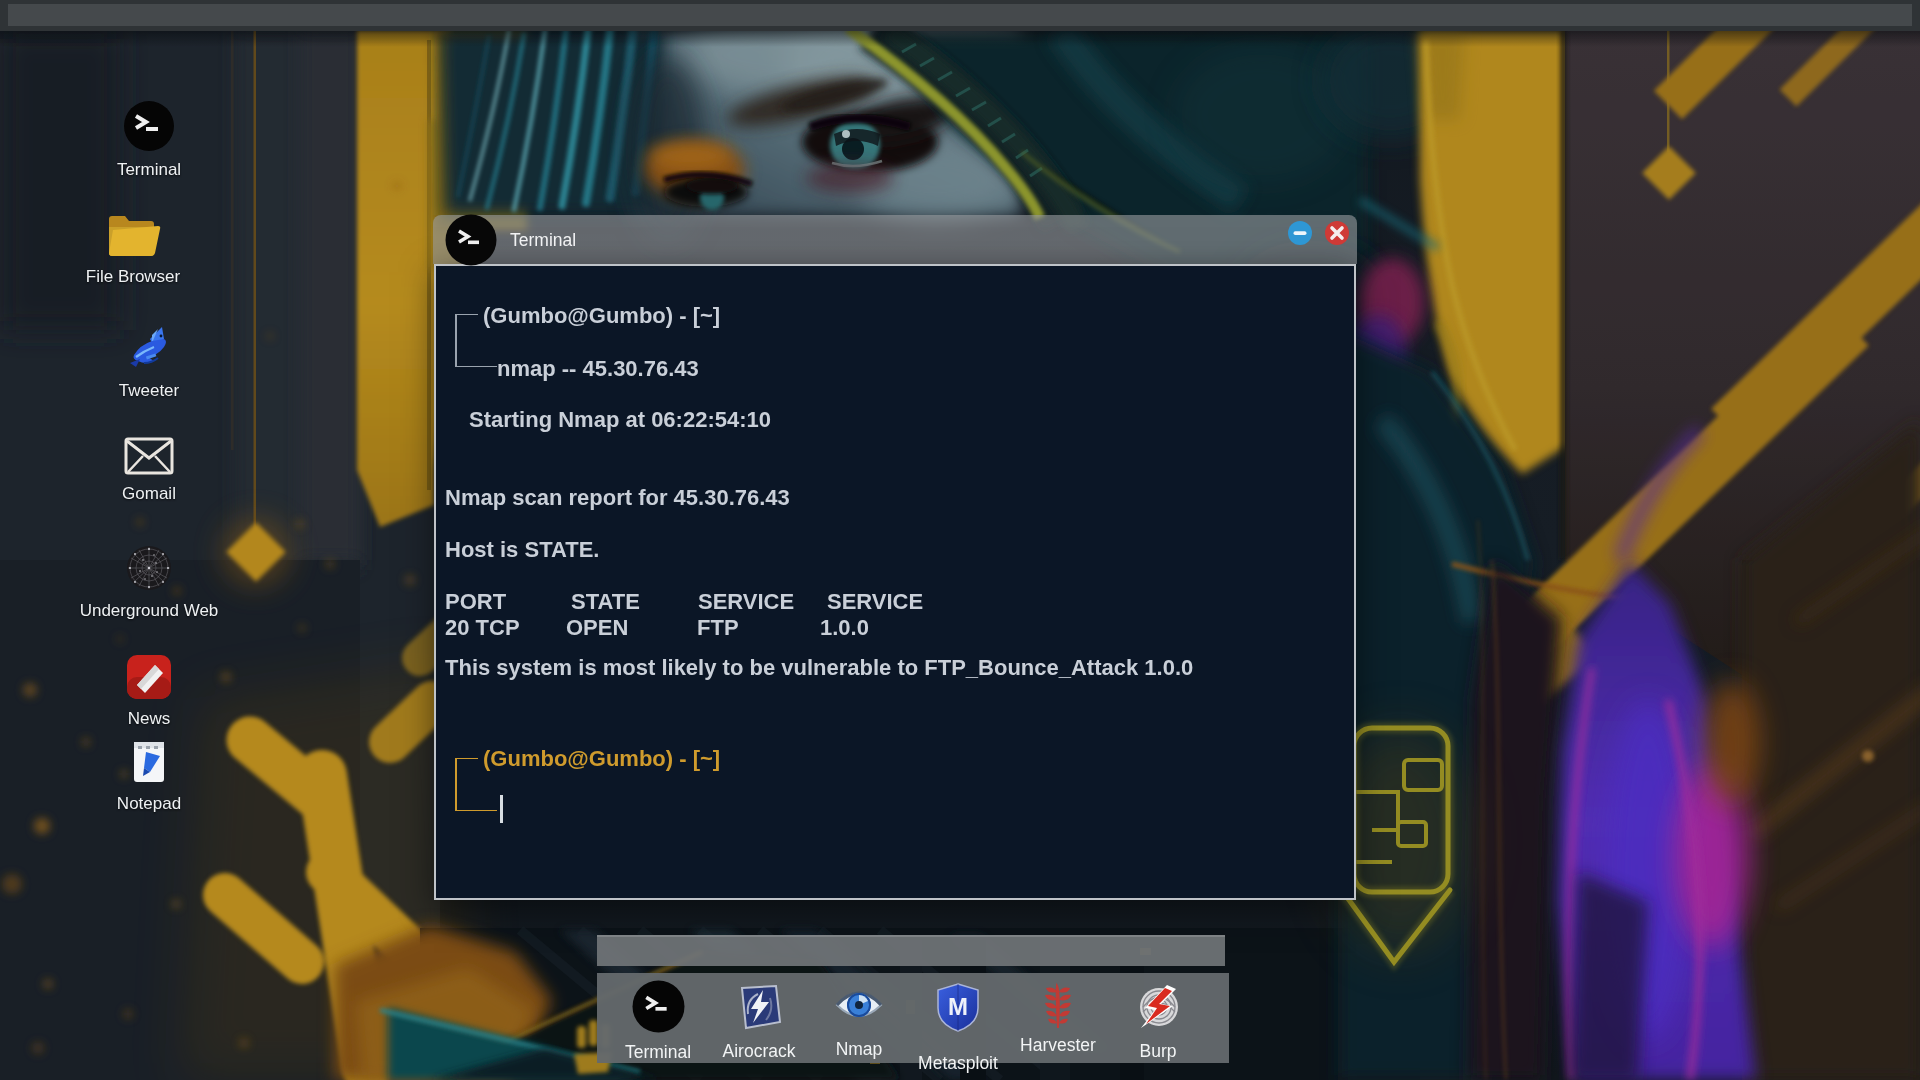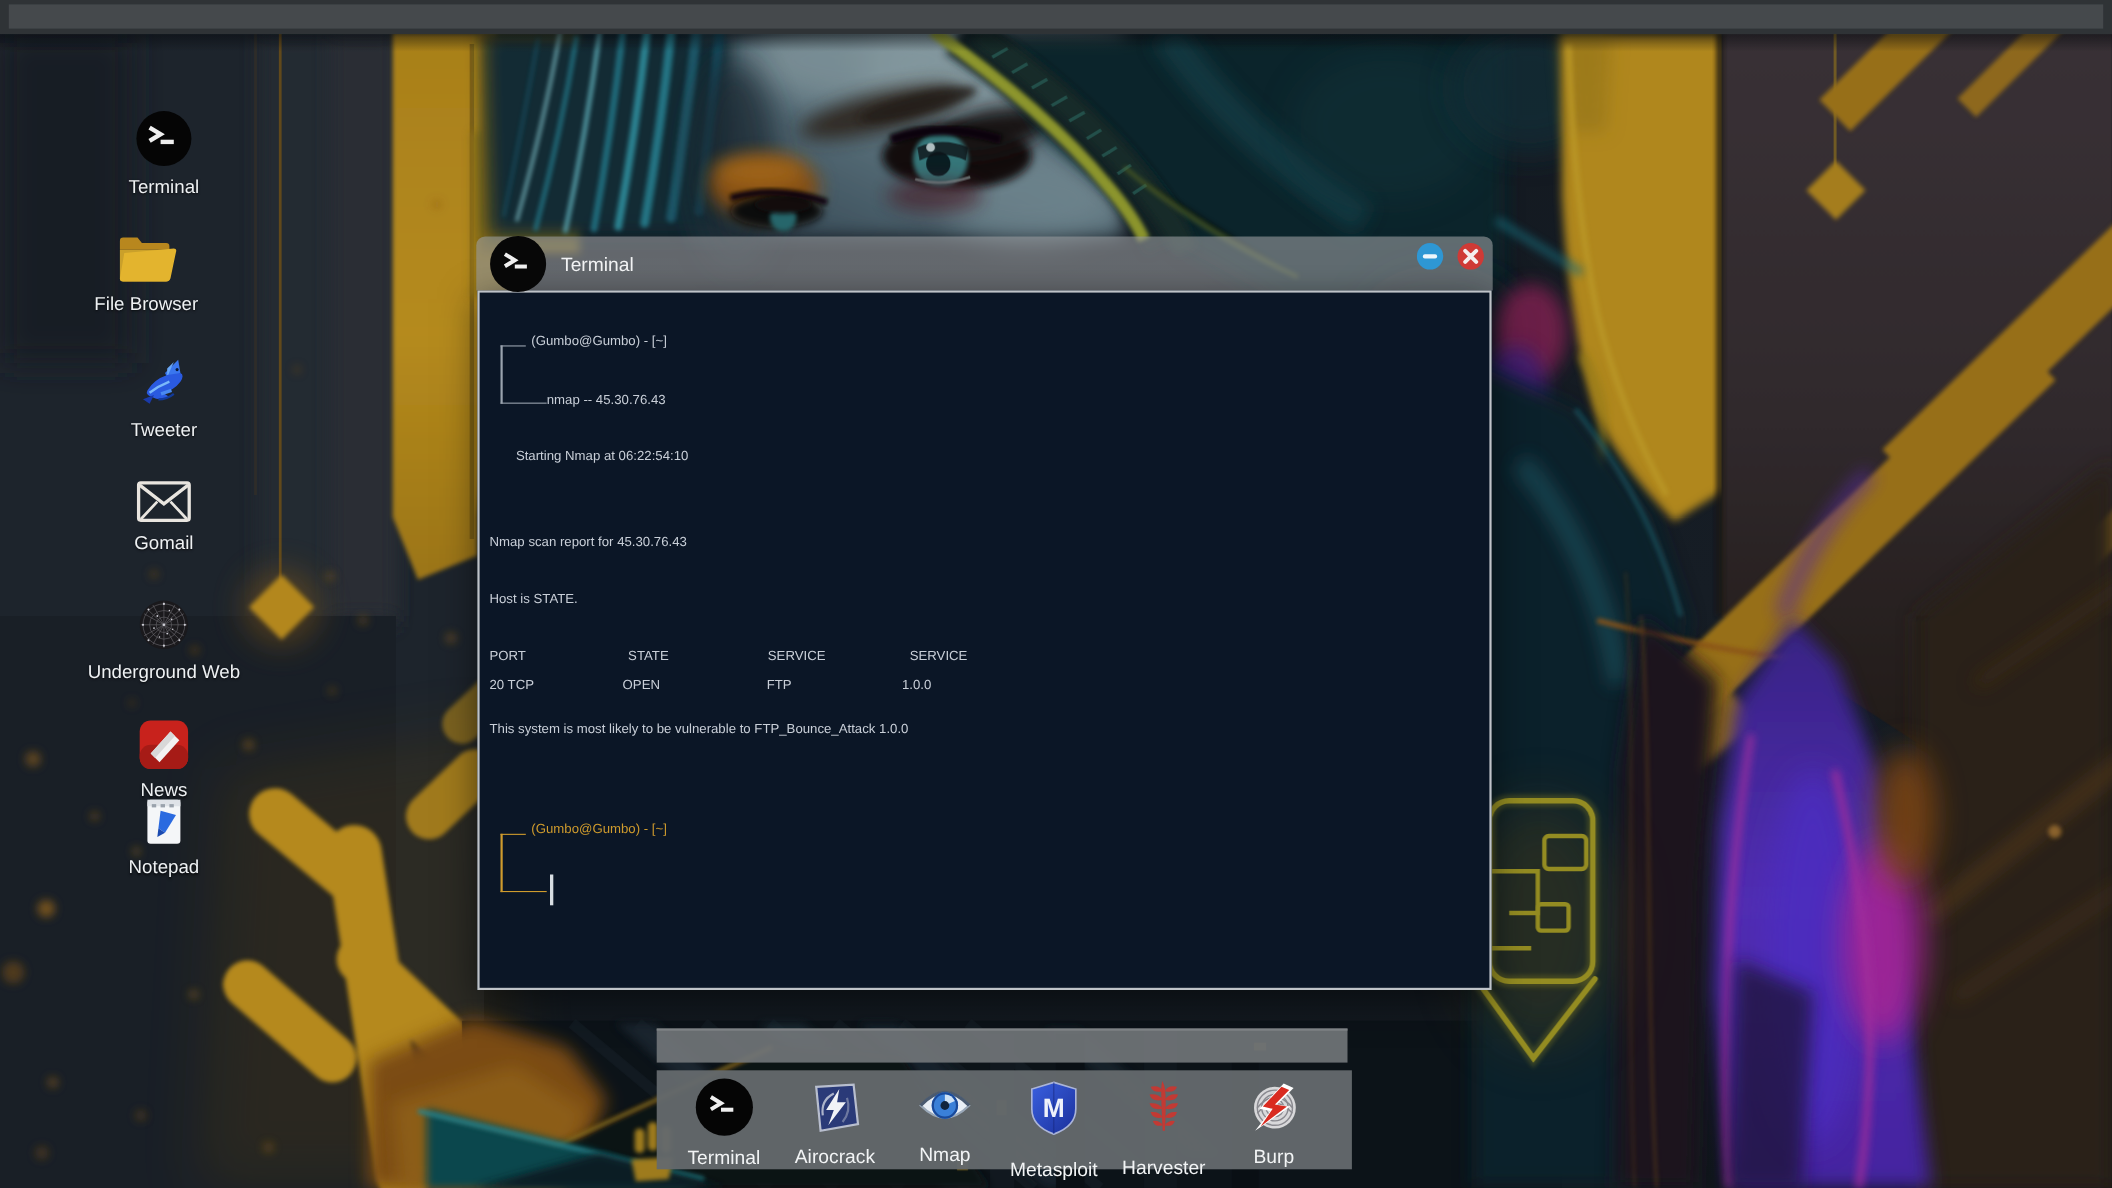--- a/index.html
+++ b/index.html
@@ -8,21 +8,21 @@
 
 #topbar{position:absolute;left:0;top:0;width:1920px;height:31px;background:#2f3336;}
 #topbar .inner{position:absolute;left:8px;top:4px;right:8px;height:22px;background:#45494c;}
 
 .dicon{position:absolute;width:220px;text-align:center;color:#eef1f3;font-size:17px;white-space:nowrap;}
 .dicon .lab{margin-top:3px;text-shadow:0 1px 2px rgba(0,0,0,.7);}
 
 #twin{position:absolute;left:433px;top:215px;width:924px;height:686px;}
 #ttitle{position:absolute;left:0;top:0;width:924px;height:49px;background:rgba(155,158,161,0.6);border-radius:8px 8px 0 0;}
 #tbody{position:absolute;left:1px;top:49px;width:918px;height:632px;background:#0b1626;border:2px solid #bfc3c8;box-shadow:0 8px 30px rgba(0,0,0,0.5);}
-.tl{position:absolute;color:#c9cfd8;font-size:12px;white-space:pre;}
+.tl{position:absolute;color:#c9cfd8;font-size:22px;white-space:pre;font-weight:bold;}
 .or{color:#cf9b2d;}
 .pline{position:absolute;background:#9aa3ae;}
 .pline.or2{background:#cf9b2d;}
 #tname{position:absolute;left:77px;top:15px;color:#f2f3f4;font-size:17.5px;}
 
 #dockstrip{position:absolute;left:597px;top:935px;width:628px;height:29px;background:rgba(112,116,119,0.93);border-top:2px solid #7e8285;}
 #dock{position:absolute;left:597px;top:973px;width:632px;height:90px;background:rgba(100,105,108,0.96);}
 .dico{position:absolute;width:100px;text-align:center;color:#f2f4f5;font-size:17.5px;}
 .dico .lab{margin-top:4px;}
 </style>
@@ -365,21 +365,21 @@
 </div>
 <div class="dicon" style="left:39px;top:653px;">
  <svg width="48" height="48" viewBox="0 0 48 48">
         <rect x="2" y="2" width="44" height="44" rx="10" fill="#c8221c"></rect>
         <rect x="2" y="24" width="44" height="22" rx="10" fill="#a61b16"></rect>
         <path d="M12,32 L30,12 L38,20 L20,40 Z" fill="#f2f2f2"></path>
         <path d="M12,32 L30,12 L34,16 L16,36 Z" fill="#d8d8d8"></path>
       </svg>
  <div class="lab">News</div>
 </div>
-<div class="dicon" style="left:39px;top:723px;">
+<div class="dicon" style="left:39px;top:738px;">
  <svg width="42" height="48" viewBox="0 0 42 48">
         <rect x="6" y="4" width="30" height="40" rx="3" fill="#f4f6f8"></rect>
         <rect x="6" y="4" width="30" height="6" fill="#dfe3e8"></rect>
         <path d="M18,14 L32,18 L22,34 L16,30 Z" fill="#2a6ae0"></path>
         <path d="M16,30 L15,38 L22,34 Z" fill="#1a4ab0"></path>
         <rect x="10" y="8" width="4" height="3" fill="#9aa2ac"></rect>
         <rect x="18" y="8" width="4" height="3" fill="#9aa2ac"></rect>
         <rect x="26" y="8" width="4" height="3" fill="#9aa2ac"></rect>
       </svg>
  <div class="lab">Notepad</div>
@@ -481,21 +481,21 @@
           <path d="M19,18 Q9,20 7,13 Q16,12 19,18 Z"></path>
           <path d="M21,18 Q31,20 33,13 Q24,12 21,18 Z"></path>
           <path d="M19,26 Q9,28 7,21 Q16,20 19,26 Z"></path>
           <path d="M21,26 Q31,28 33,21 Q24,20 21,26 Z"></path>
           <path d="M19,34 Q10,36 8,29 Q16,28 19,34 Z"></path>
           <path d="M21,34 Q30,36 32,29 Q24,28 21,34 Z"></path>
           <path d="M19,41 Q12,43 10,37 Q16,36 19,41 Z"></path>
           <path d="M21,41 Q28,43 30,37 Q24,36 21,41 Z"></path>
         </g>
       </svg>
- <div class="lab" style="margin-top:16px;">Harvester</div>
+ <div class="lab" style="margin-top:0;">Harvester</div>
 </div>
 <div class="dico" style="left:1108px;top:984px;">
  <svg width="46" height="46" viewBox="0 0 46 46">
         <circle cx="24" cy="23" r="19" fill="#d8d8da"></circle>
         <g stroke="#8a8a90" stroke-width="1.3" fill="none">
           <circle cx="24" cy="23" r="16"></circle>
           <circle cx="24" cy="23" r="12"></circle>
           <circle cx="24" cy="23" r="8"></circle>
           <circle cx="24" cy="23" r="4"></circle>
           <path d="M8,23 Q24,4 40,23 M8,28 Q24,10 40,28"></path>

